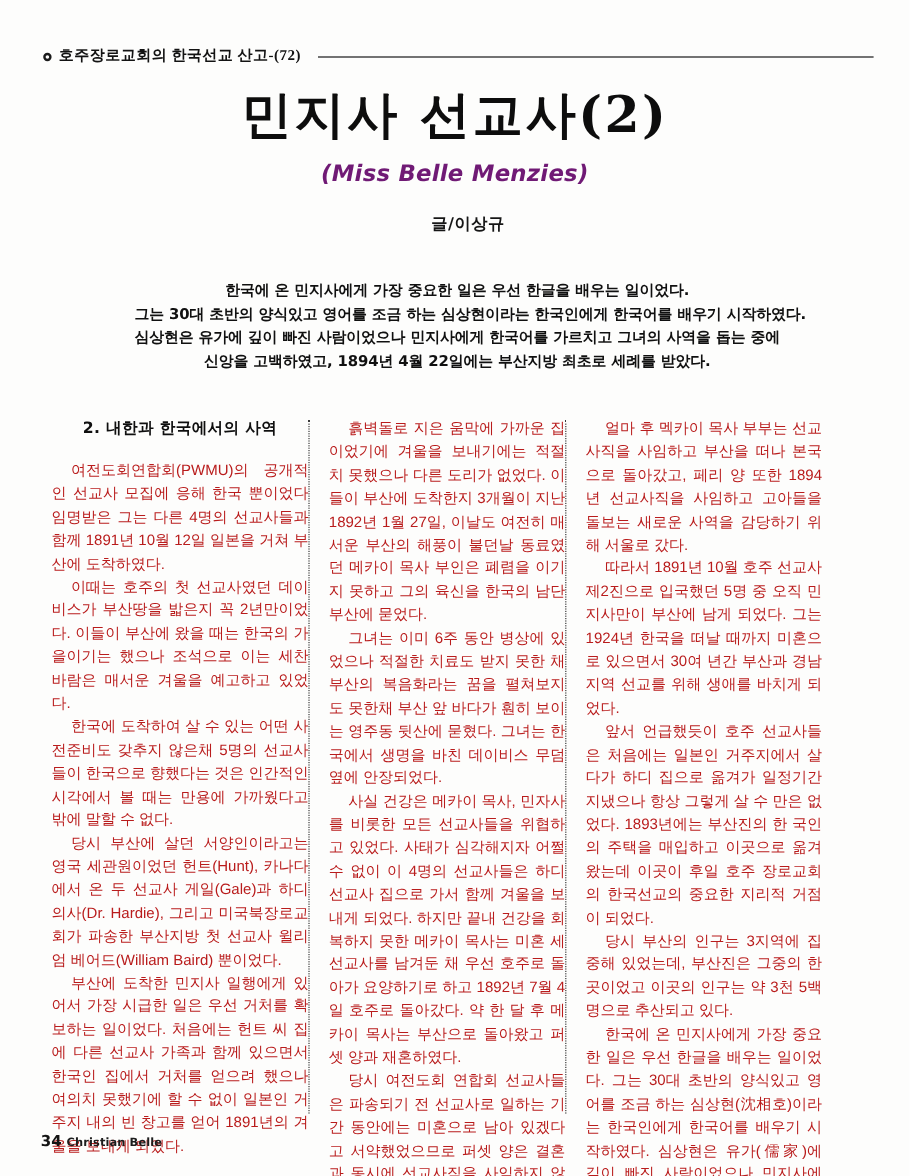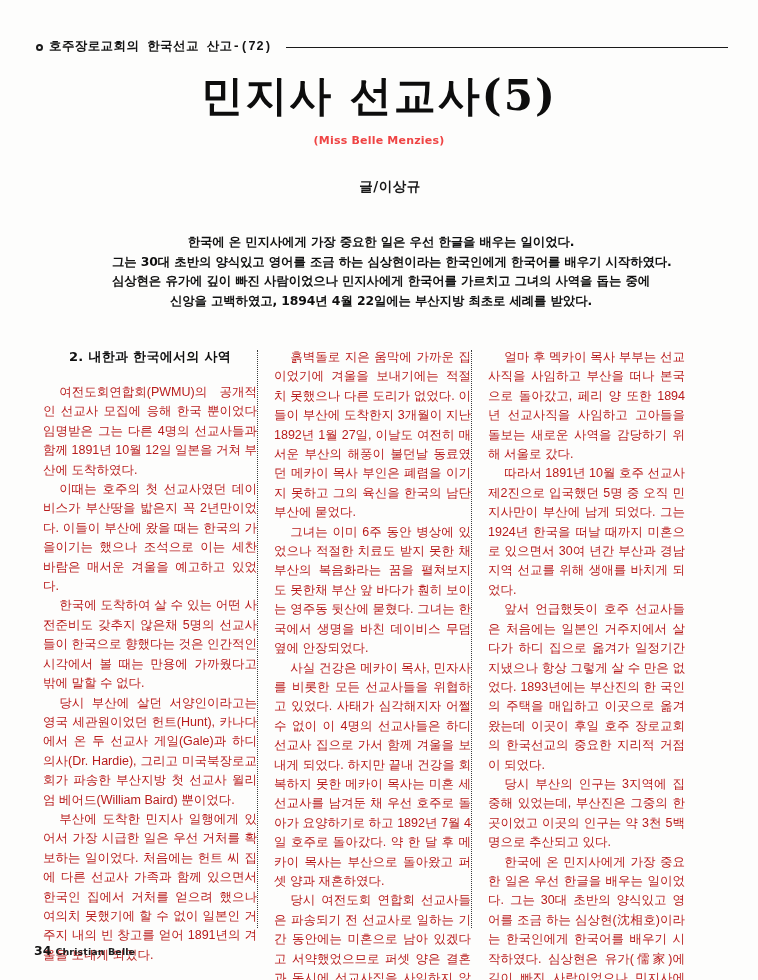--- a/index.html
+++ b/index.html
@@ -39,21 +39,21 @@
     width: 7px;
     height: 7px;
     border-radius: 50%;
     border: 2px solid #1b1b1b;
     box-sizing: border-box;
     flex: 0 0 auto;
     position: relative;
     top: 1px;
   }
   .runhead-text {
-    font-family: Liberation Mono, monospace;
+    font-family: Liberation Serif, serif;
     font-size: 12.5px;
     font-weight: bold;
     letter-spacing: 0.4px;
     white-space: nowrap;
     color: #131313;
   }
   .runhead-rule {
     flex: 1 1 auto;
     height: 0;
     border-top: 1.4px solid #1a1a1a;
@@ -74,24 +74,25 @@
     font-family: "DejaVu Serif", "Liberation Serif", serif;
     font-size: 42px;
     font-weight: bold;
     letter-spacing: 2px;
     line-height: 1.05;
     color: #0d0d0d;
   }
   .doc-subtitle {
     margin-top: 16px;
     font-family: "DejaVu Sans", "Liberation Sans", sans-serif;
-    font-size: 11px;
+    font-size: 19px;
     font-weight: bold;
     letter-spacing: 0.2px;
-    color: #ef4444;
+    color: #701a75;
+    font-style: italic;
   }
   .byline {
     position: absolute;
     left: 0;
     top: 178px;
     width: 758px;
     text-align: center;
     font-family: "DejaVu Sans", "Liberation Sans", sans-serif;
     font-size: 13.5px;
     font-weight: bold;
@@ -193,21 +194,21 @@
 
 <div class="page">
 
   <div class="runhead">
     <span class="runhead-bullet"></span>
     <span class="runhead-text">호주장로교회의 한국선교 산고-(72)</span>
     <span class="runhead-rule"></span>
   </div>
 
   <div class="title-block">
-    <div class="doc-title">민지사 선교사(5)</div>
+    <div class="doc-title">민지사 선교사(2)</div>
     <div class="doc-subtitle">(Miss Belle Menzies)</div>
   </div>
 
   <div class="byline">글/이상규</div>
 
   <div class="lead">
     <div>한국에 온 민지사에게 가장 중요한 일은 우선 한글을 배우는 일이었다.</div>
     <div>그는 30대 초반의 양식있고 영어를 조금 하는 심상현이라는 한국인에게 한국어를 배우기 시작하였다.</div>
     <div>심상현은 유가에 깊이 빠진 사람이었으나 민지사에게 한국어를 가르치고 그녀의 사역을 돕는 중에</div>
     <div>신앙을 고백하였고, 1894년 4월 22일에는 부산지방 최초로 세례를 받았다.</div>

